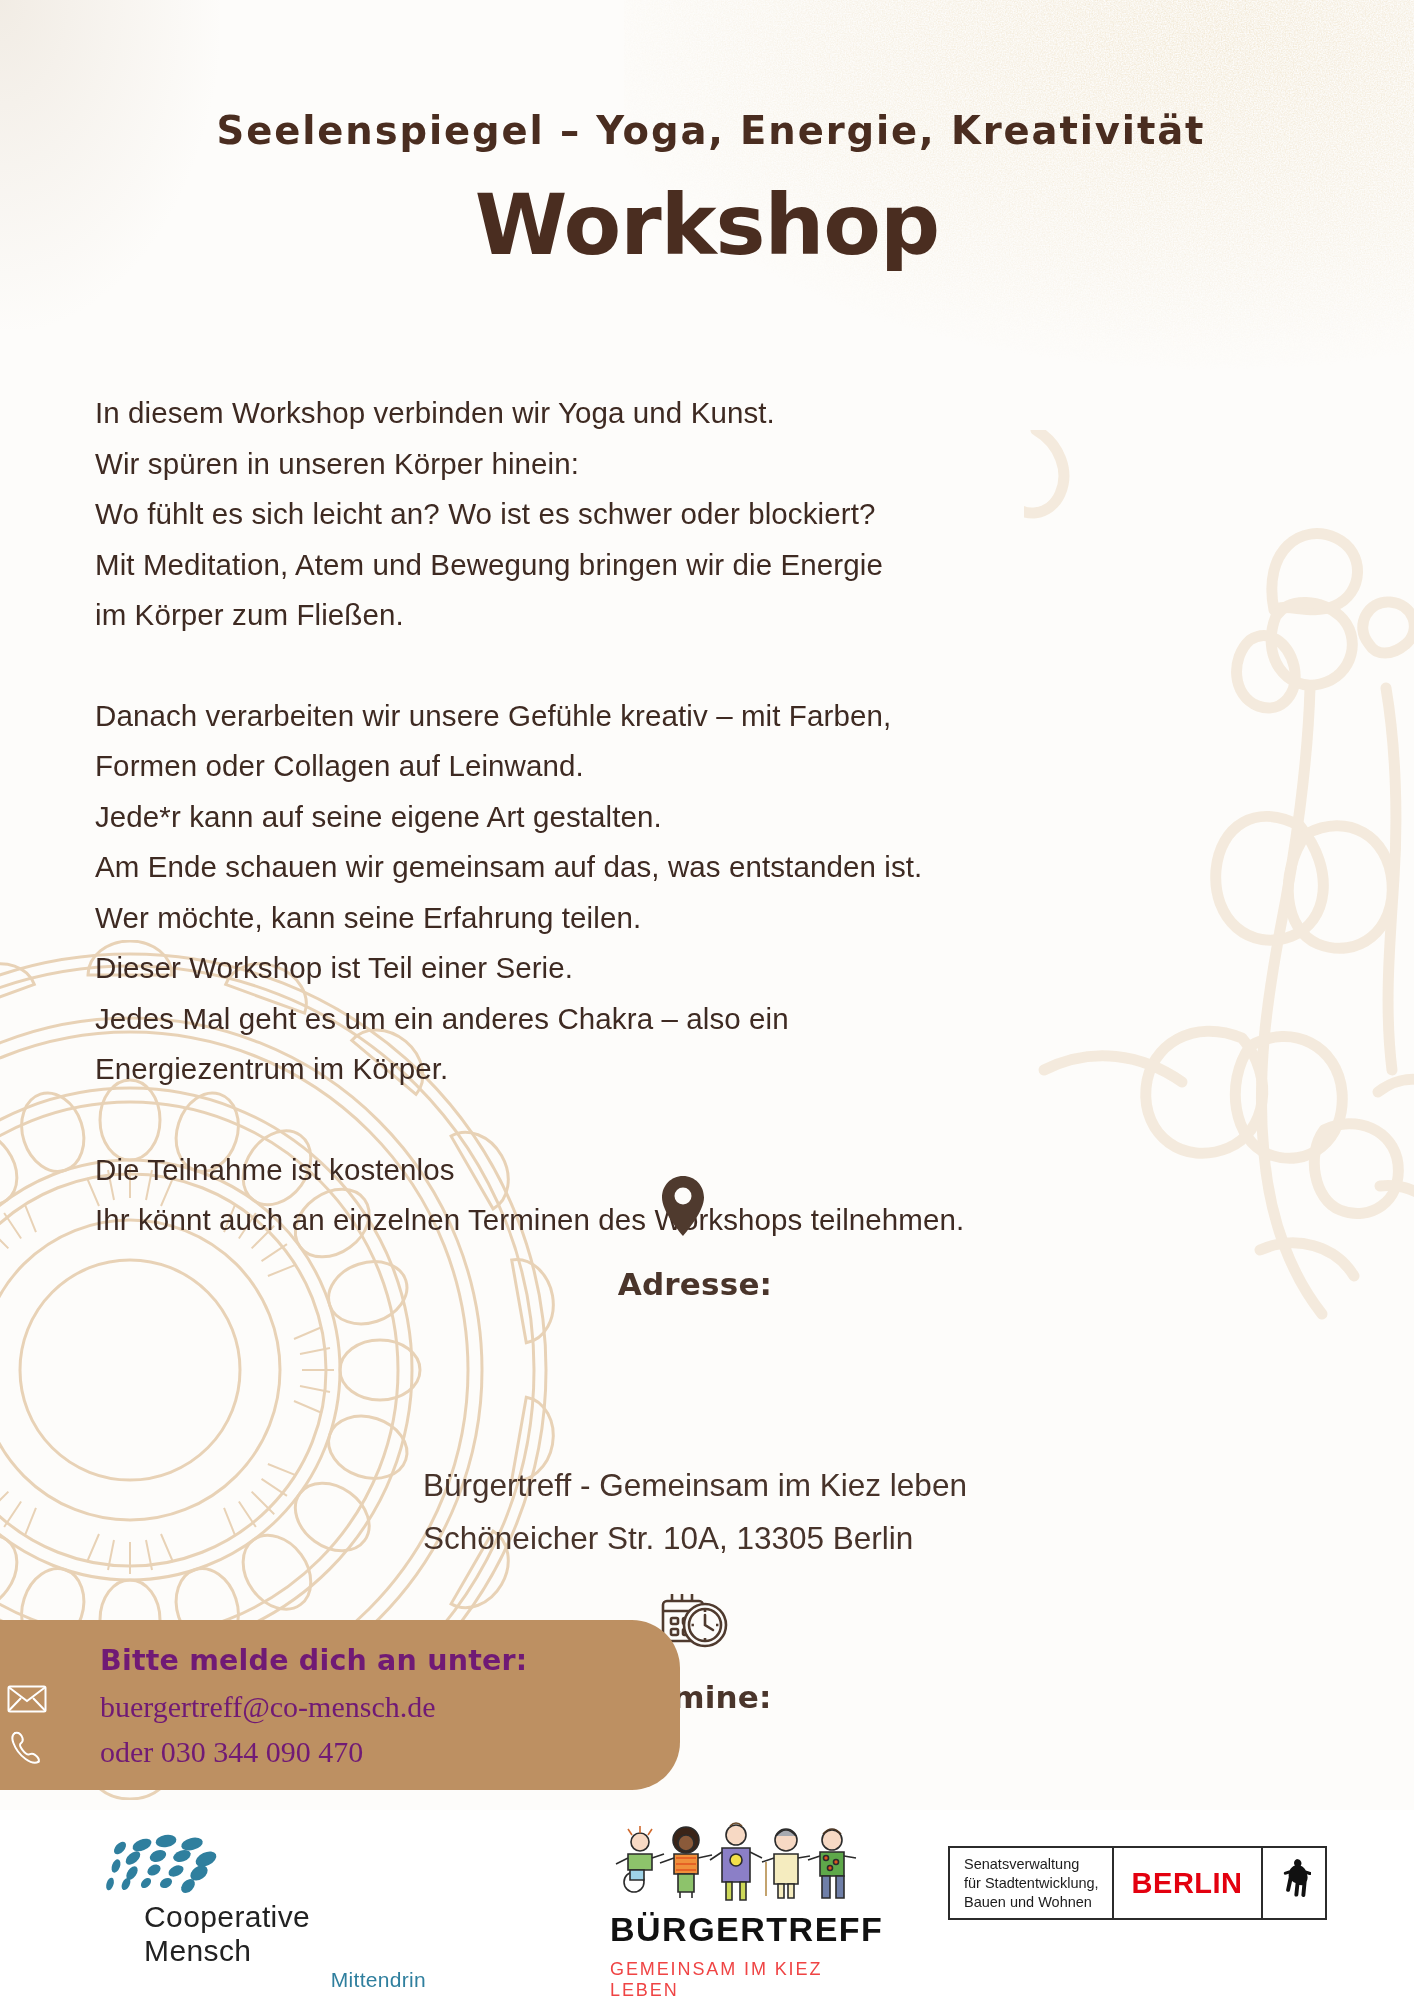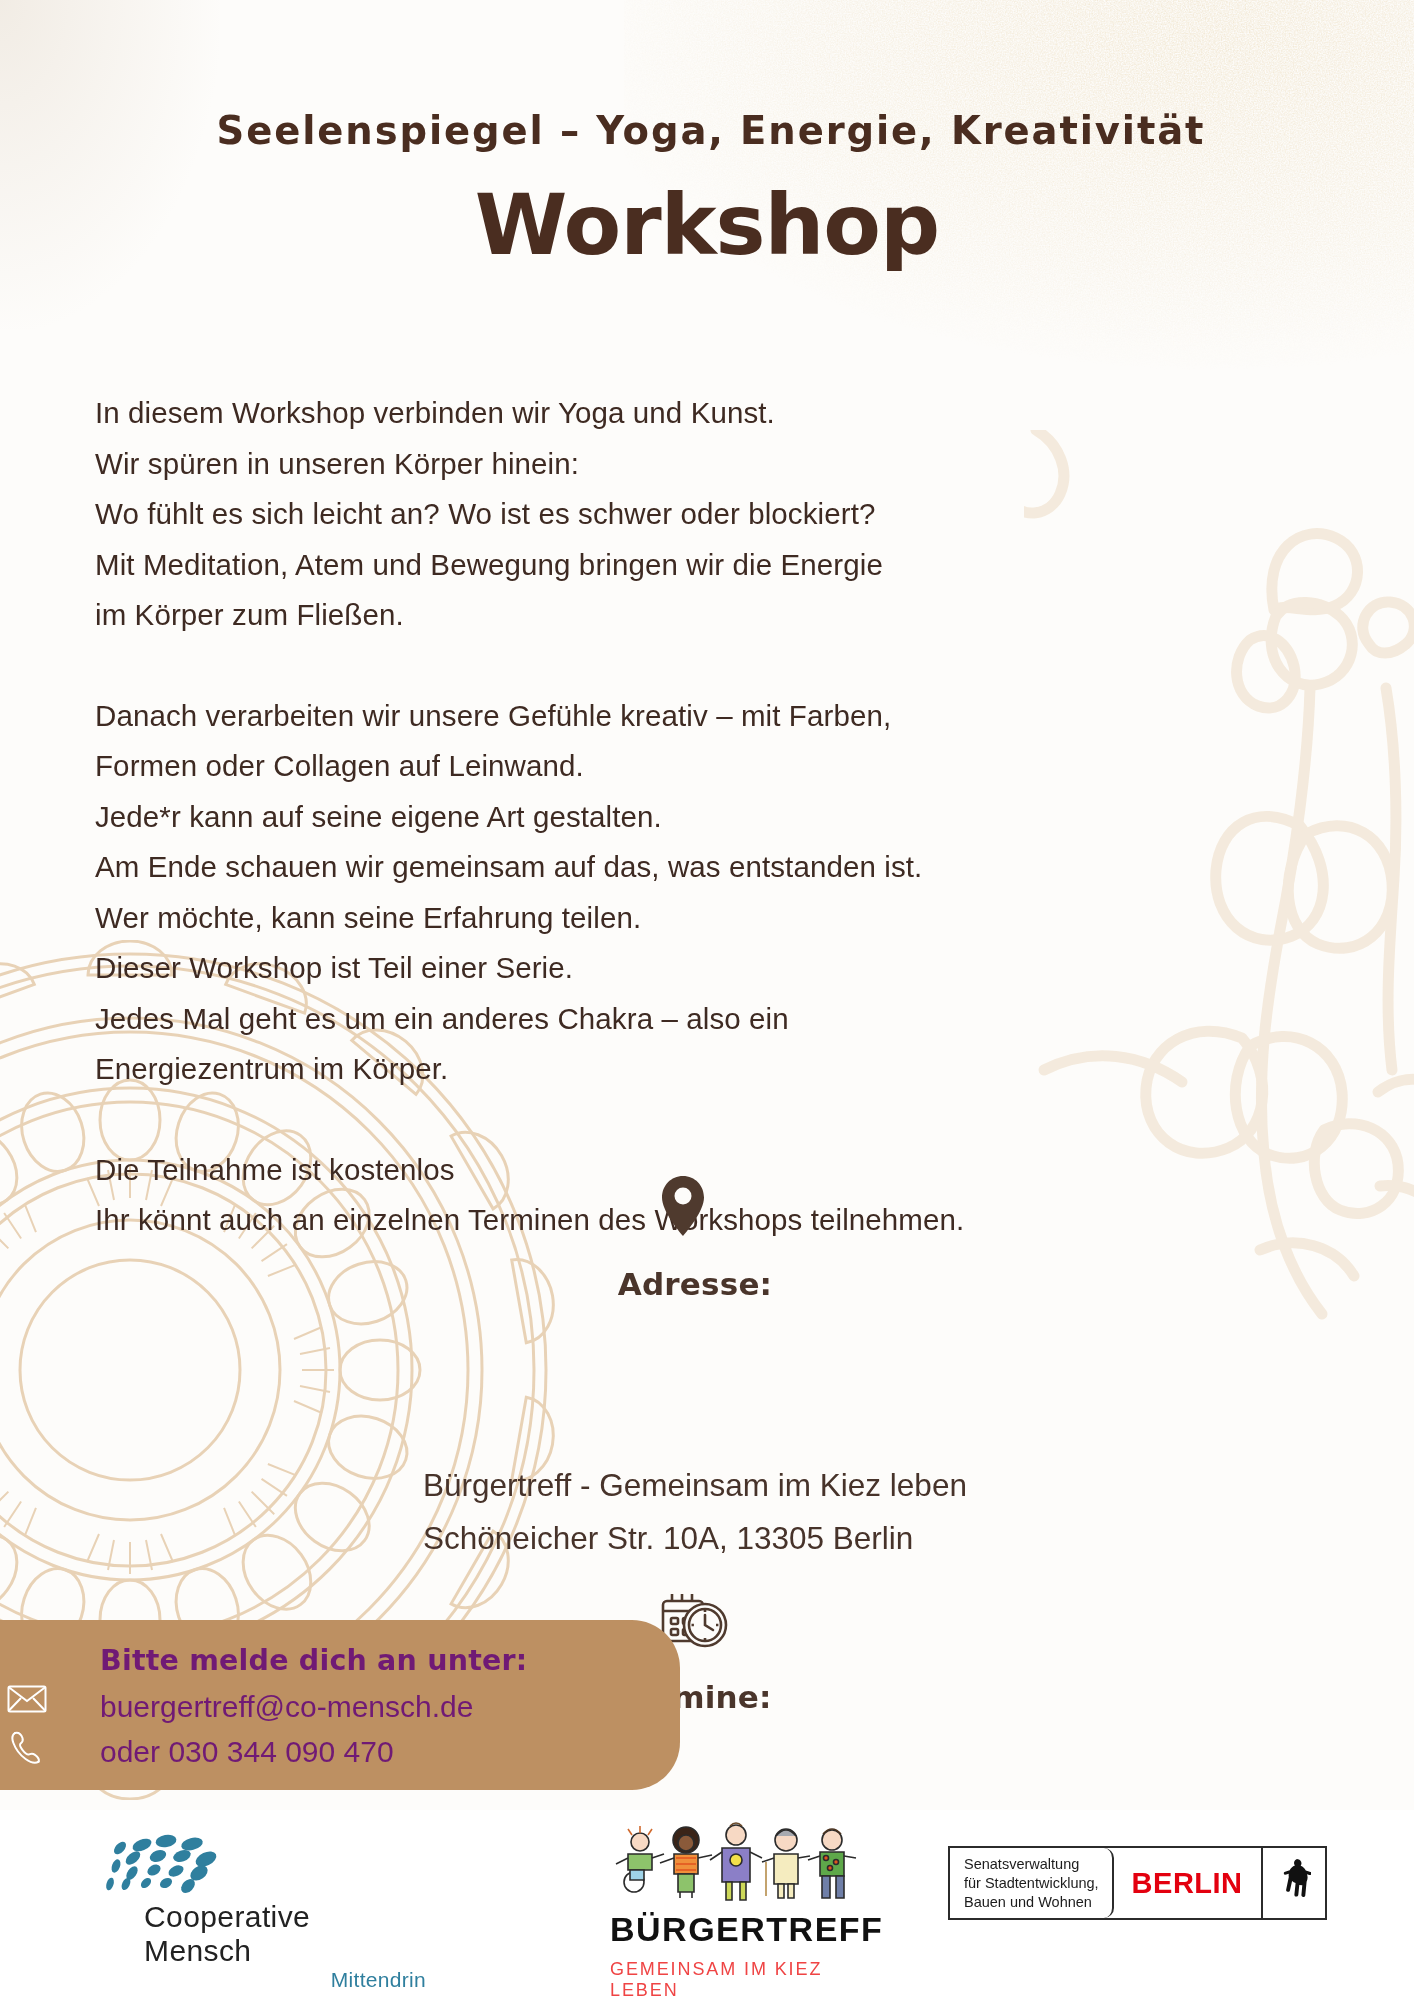--- a/index.html
+++ b/index.html
@@ -168,21 +168,21 @@
     font-family: "DejaVu Sans", sans-serif;
     letter-spacing: .2px;
     margin-bottom: 7px;
     white-space: nowrap;
   }
   .contact-line {
     display: flex;
     align-items: flex-start;
     font-size: 30px;
     line-height: 45px;
-    font-family: Liberation Sans, sans-serif;
+    font-family: Liberation Serif, serif;
     white-space: nowrap;
   }
   .contact-line .c-icon {
     position: absolute;
     left: -100px;
     width: 54px;
     display: flex;
     justify-content: center;
   }
   .contact-line-wrap { position: relative; }
@@ -247,21 +247,20 @@
     padding: 7px 13px 7px 14px;
     font-size: 14.5px;
     line-height: 19px;
     color: #1c1c1c;
     font-family: "Liberation Sans", sans-serif;
     border-right: 2px solid #2b2b2b;
     display: flex;
     flex-direction: column;
     justify-content: center;
     white-space: nowrap;
-    border-radius: 10px;
   }
   #berlin-word {
     display: flex; align-items: center;
     padding: 0 18px;
     font-size: 29px;
     font-weight: 700;
     color: #e3000f;
     letter-spacing: .5px;
     font-family: "Liberation Sans", sans-serif;
     border-right: 2px solid #2b2b2b;

